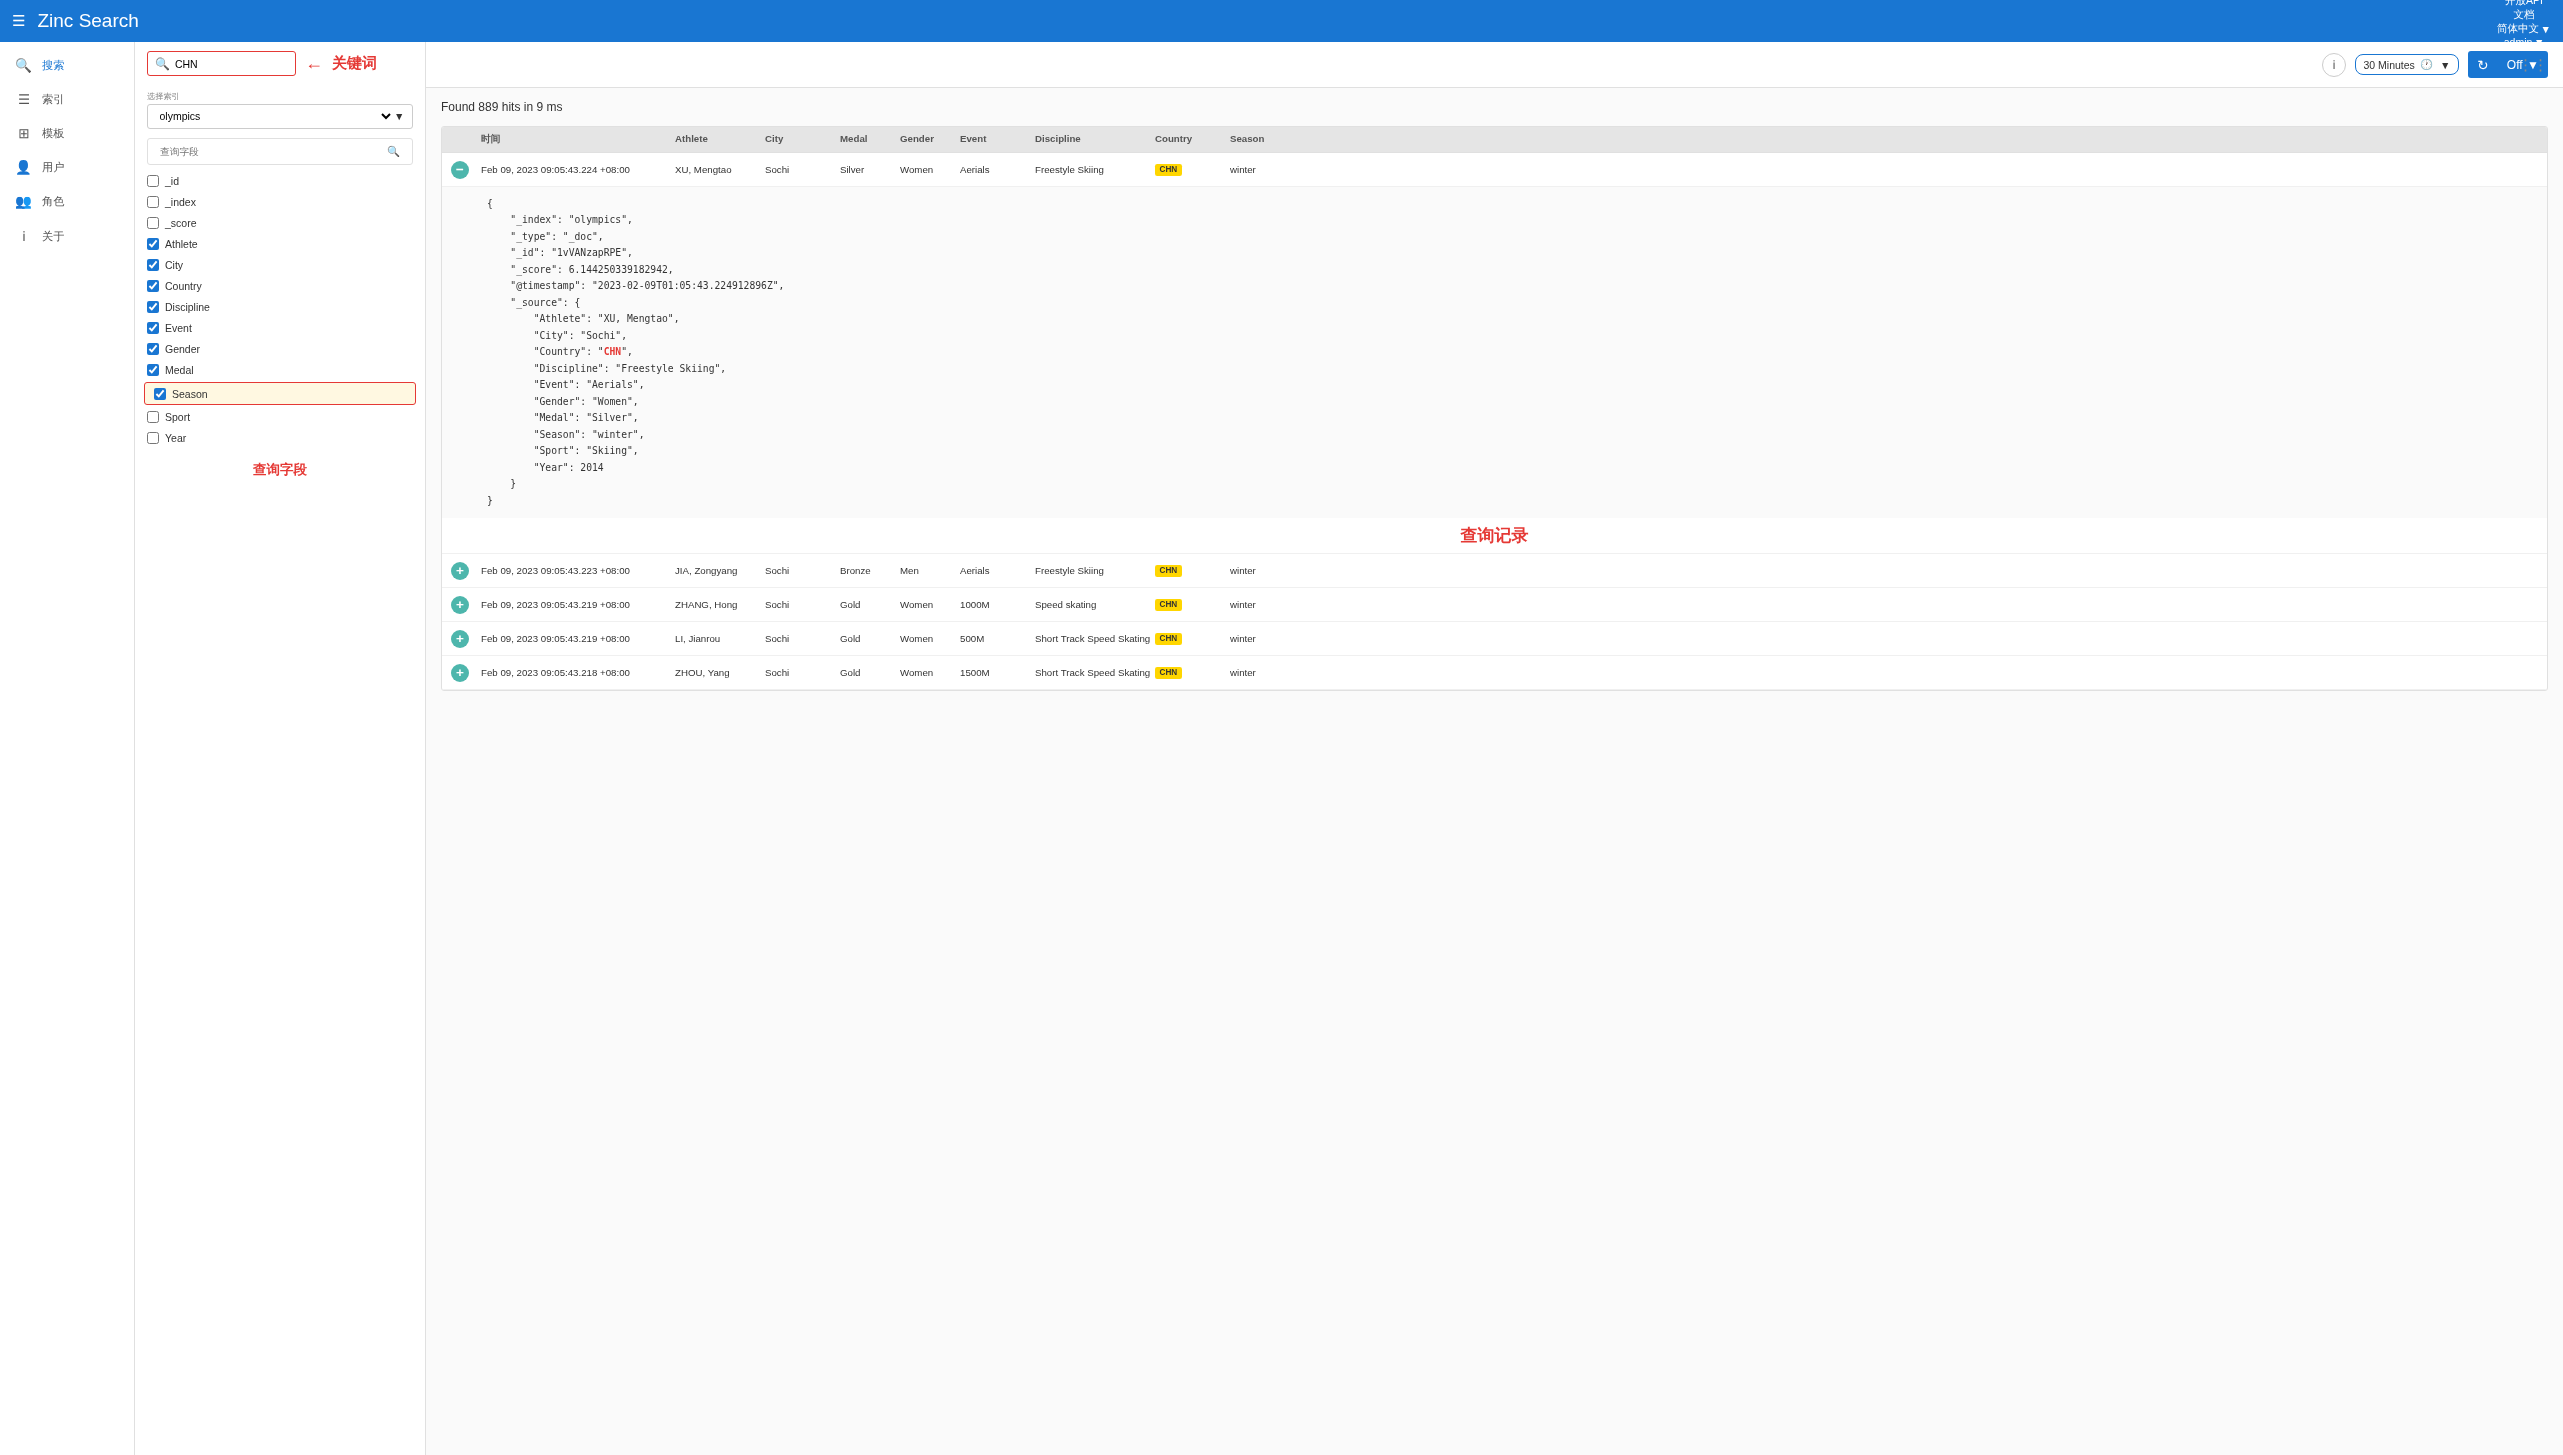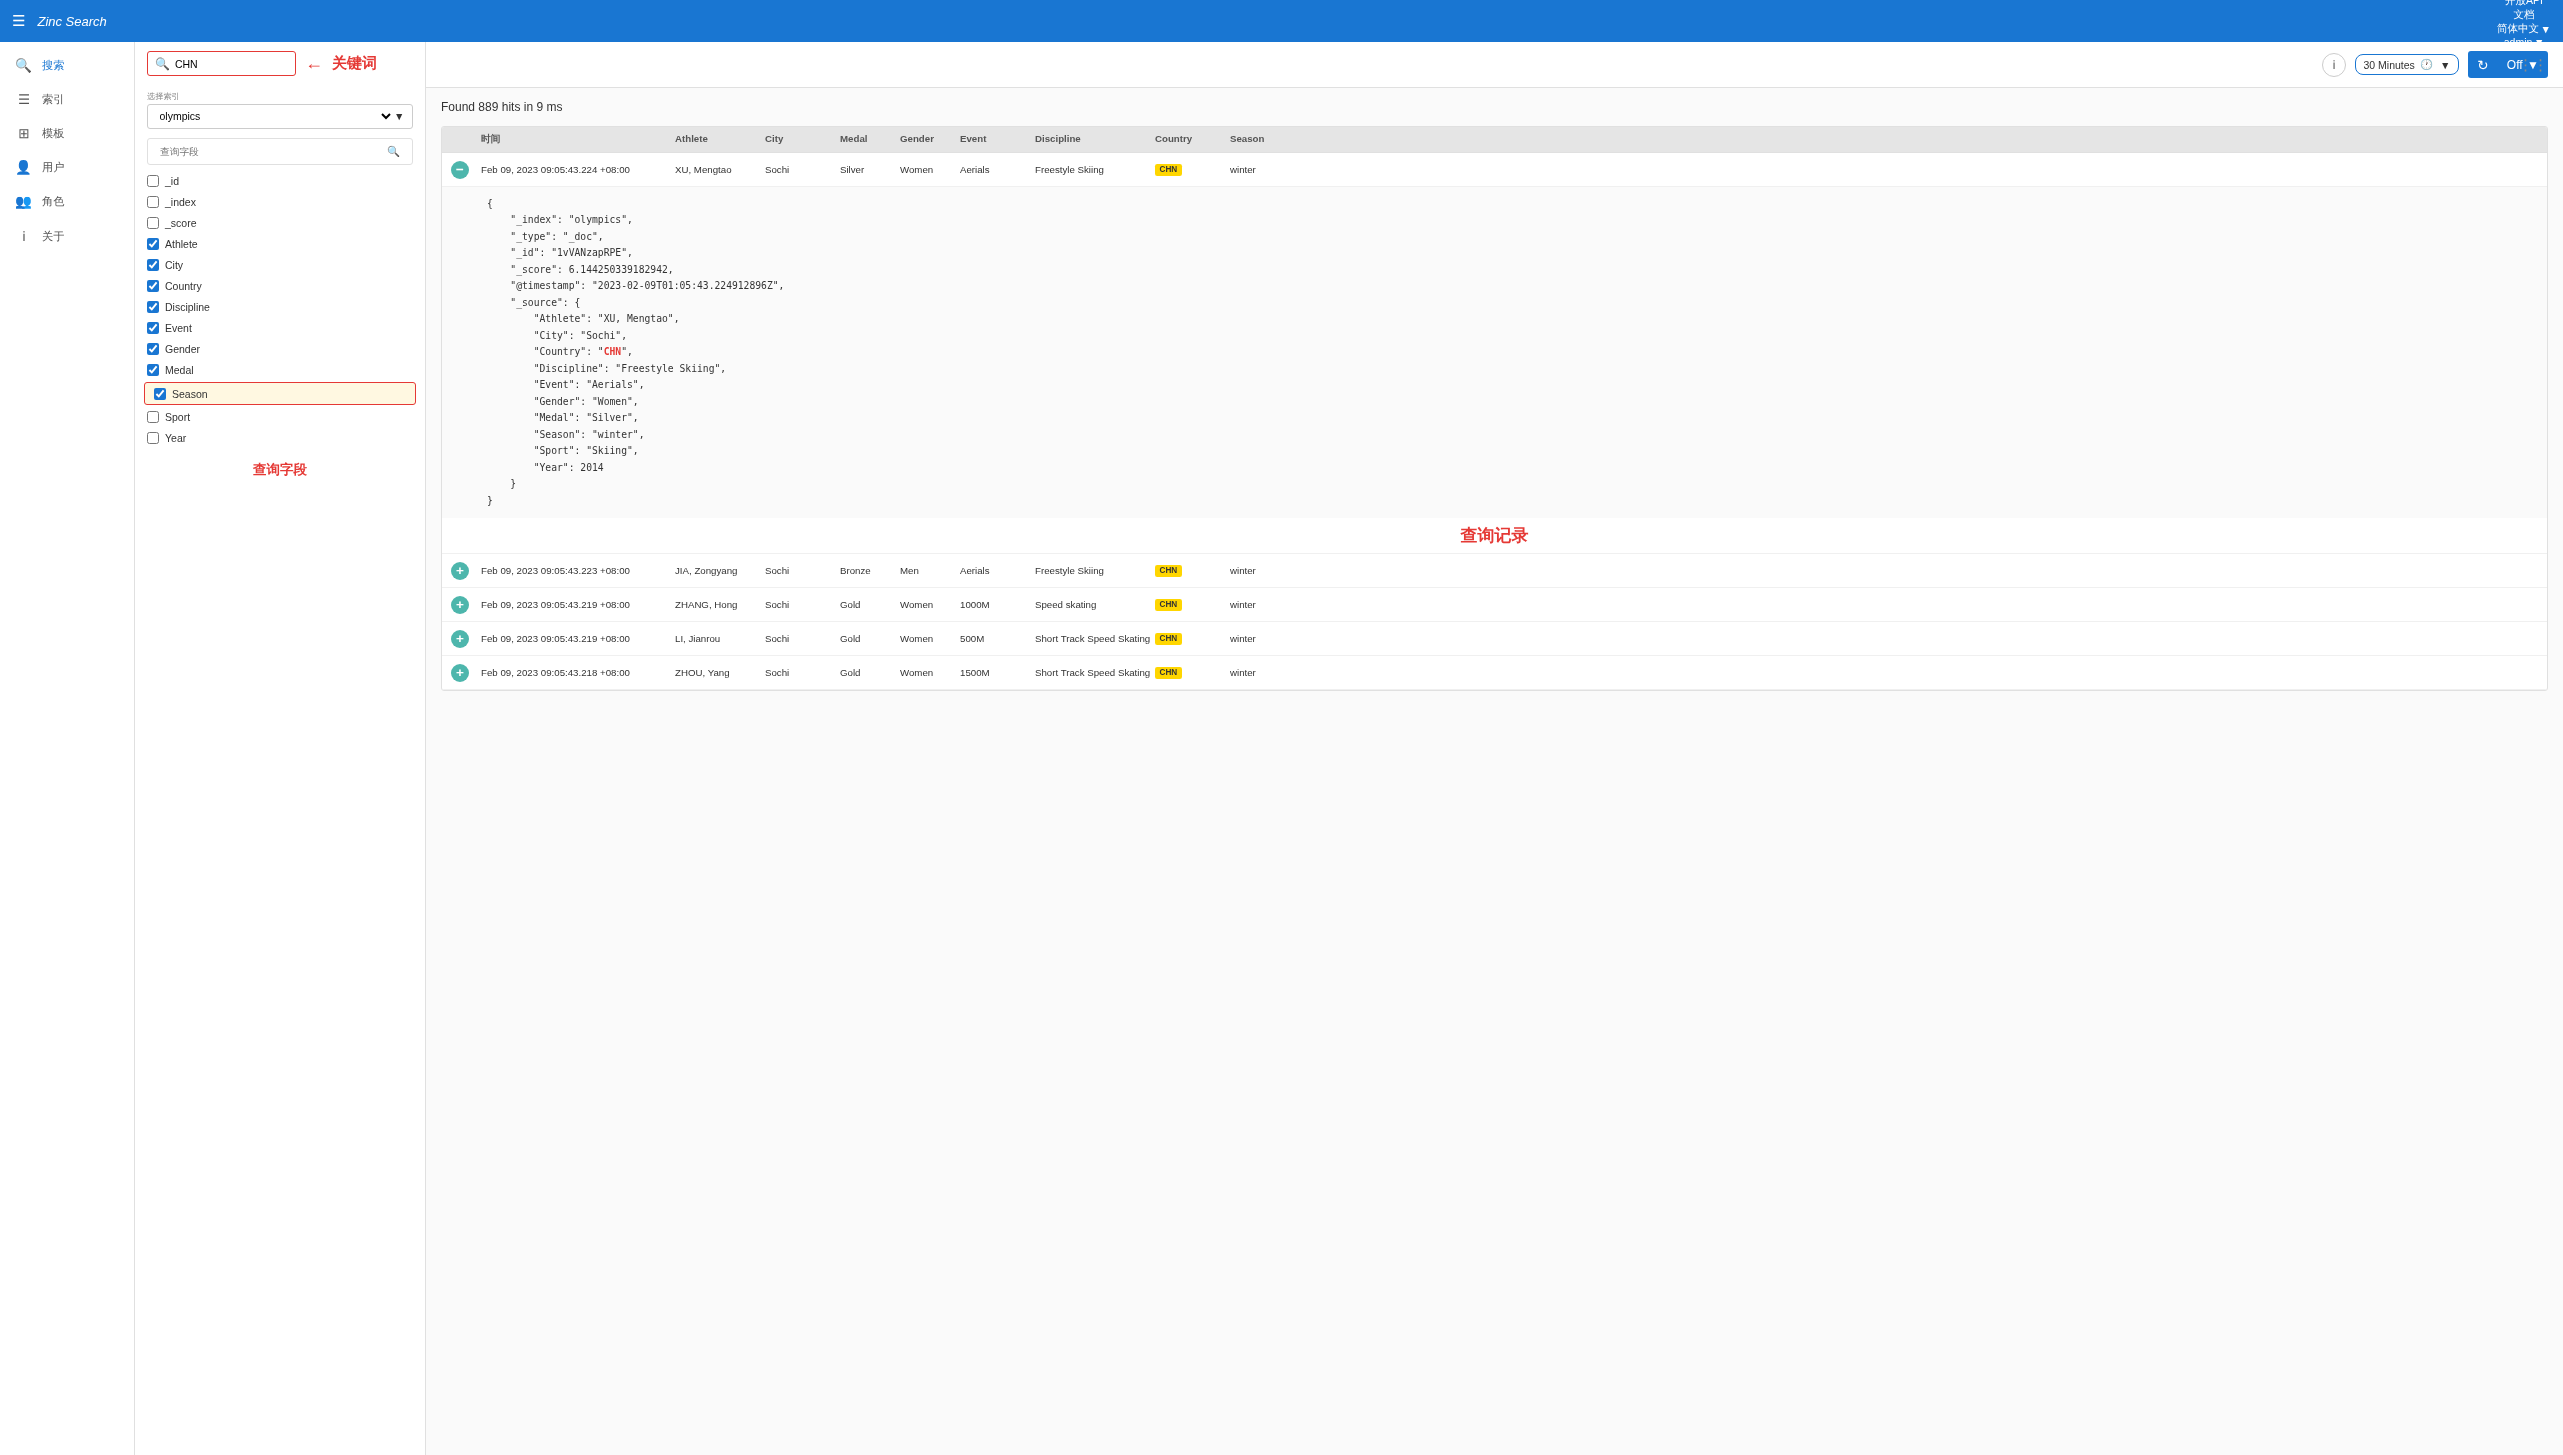--- a/index.html
+++ b/index.html
@@ -11,21 +11,21 @@
       color: white;
       display: flex;
       align-items: center;
       padding: 0 12px;
       height: 42px;
       position: fixed;
       top: 0; left: 0; right: 0;
       z-index: 100;
     }
     .topnav-menu-icon { font-size: 15px; margin-right: 12px; cursor: pointer; }
-    .topnav-title { font-size: 13px; font-weight: 500; flex: 1; font-style: italic; }
+    .topnav-title { font-size: 19px; font-weight: 500; flex: 1; }
     .topnav-right { display: flex; align-items: center; font-size: 10.5px; flex-direction: column; }
     .topnav-right a { color: white; text-decoration: none; cursor: pointer; }
     .topnav-right .lang { display: flex; align-items: center; gap: 1.5px; }
     .topnav-right .admin { display: flex; gap: 1.5px; }
 
     
     .layout { display: flex; margin-top: 42px; height: calc(100vh - 42px); }
 
     
     .sidebar {

